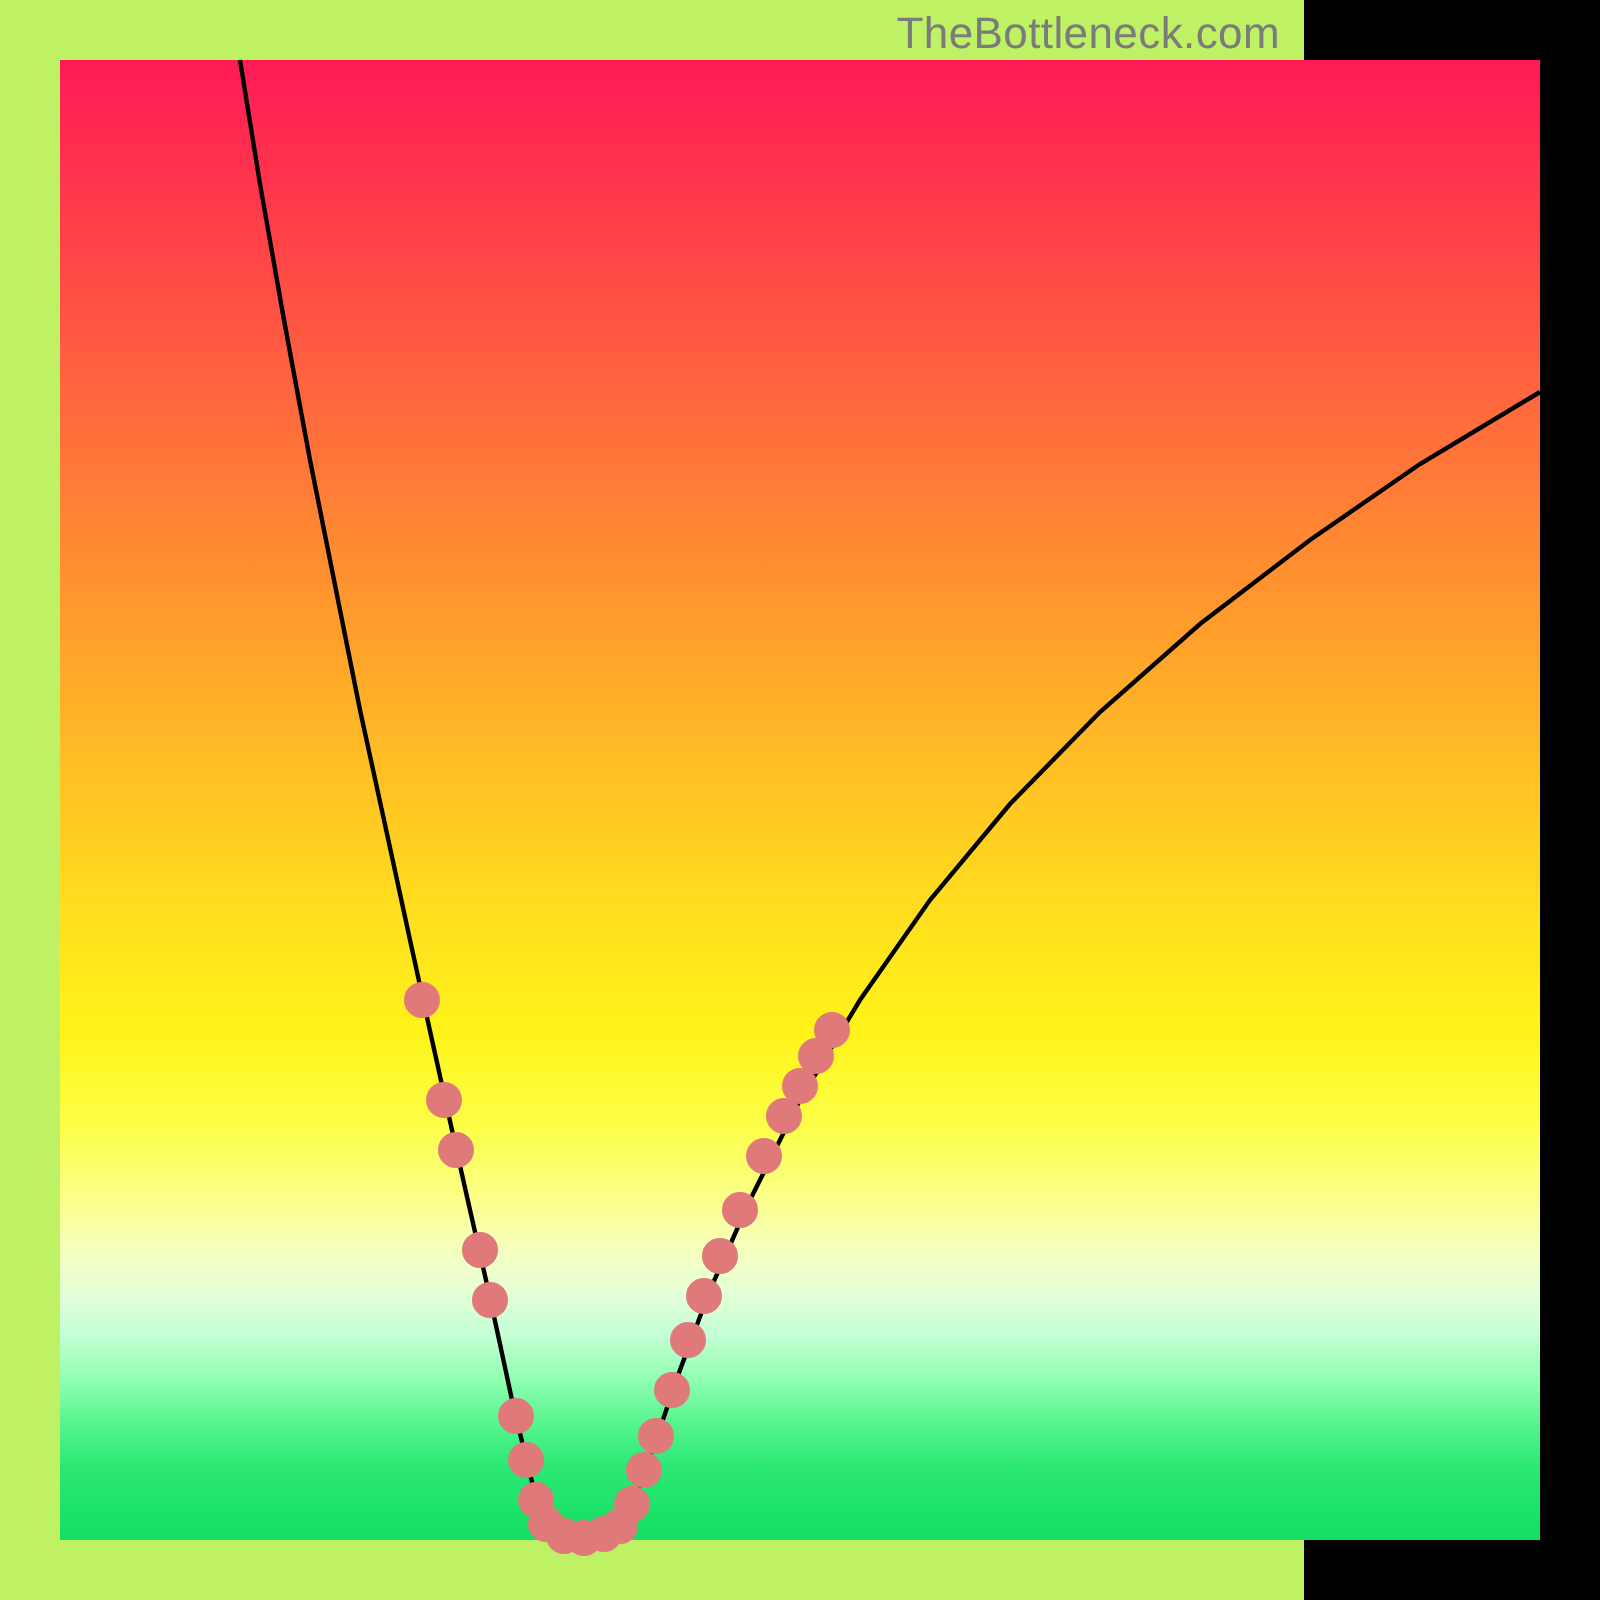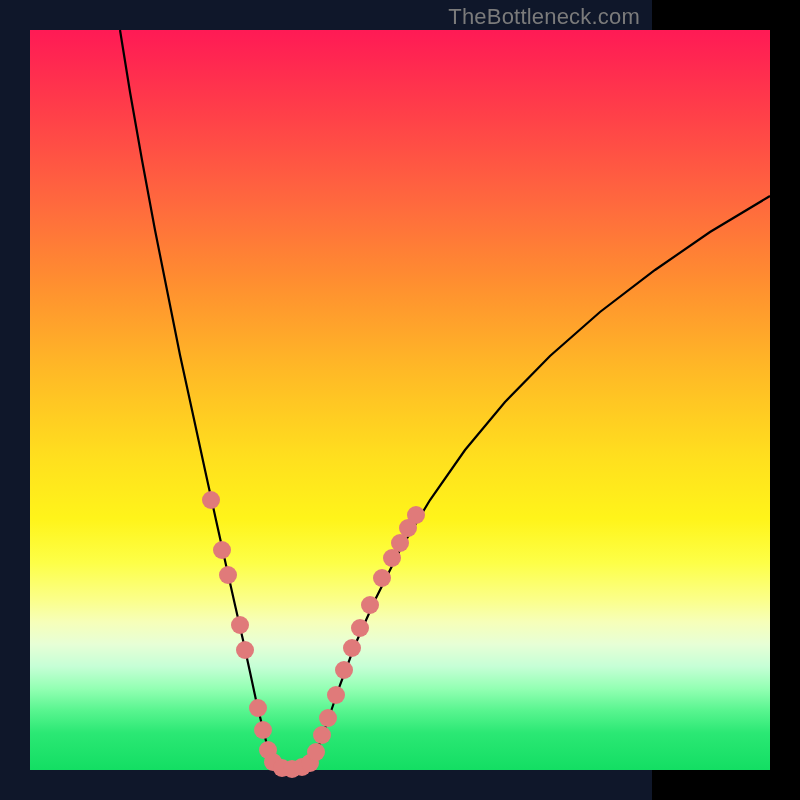--- a/index.html
+++ b/index.html
@@ -8,21 +8,21 @@
     width: 800px;
     height: 800px;
     background: #000;
     overflow: hidden;
     font-family: Arial, Helvetica, sans-serif;
   }
   .frame {
     position: relative;
     width: 652px;
     height: 800px;
-    background: #0f172a;
+    background: #bef264;
   }
   .watermark {
     position: absolute;
     top: 4px;
     right: 12px;
     color: #7b7b7b;
     font-size: 22px;
     font-weight: 500;
     letter-spacing: 0.2px;
     z-index: 10;

